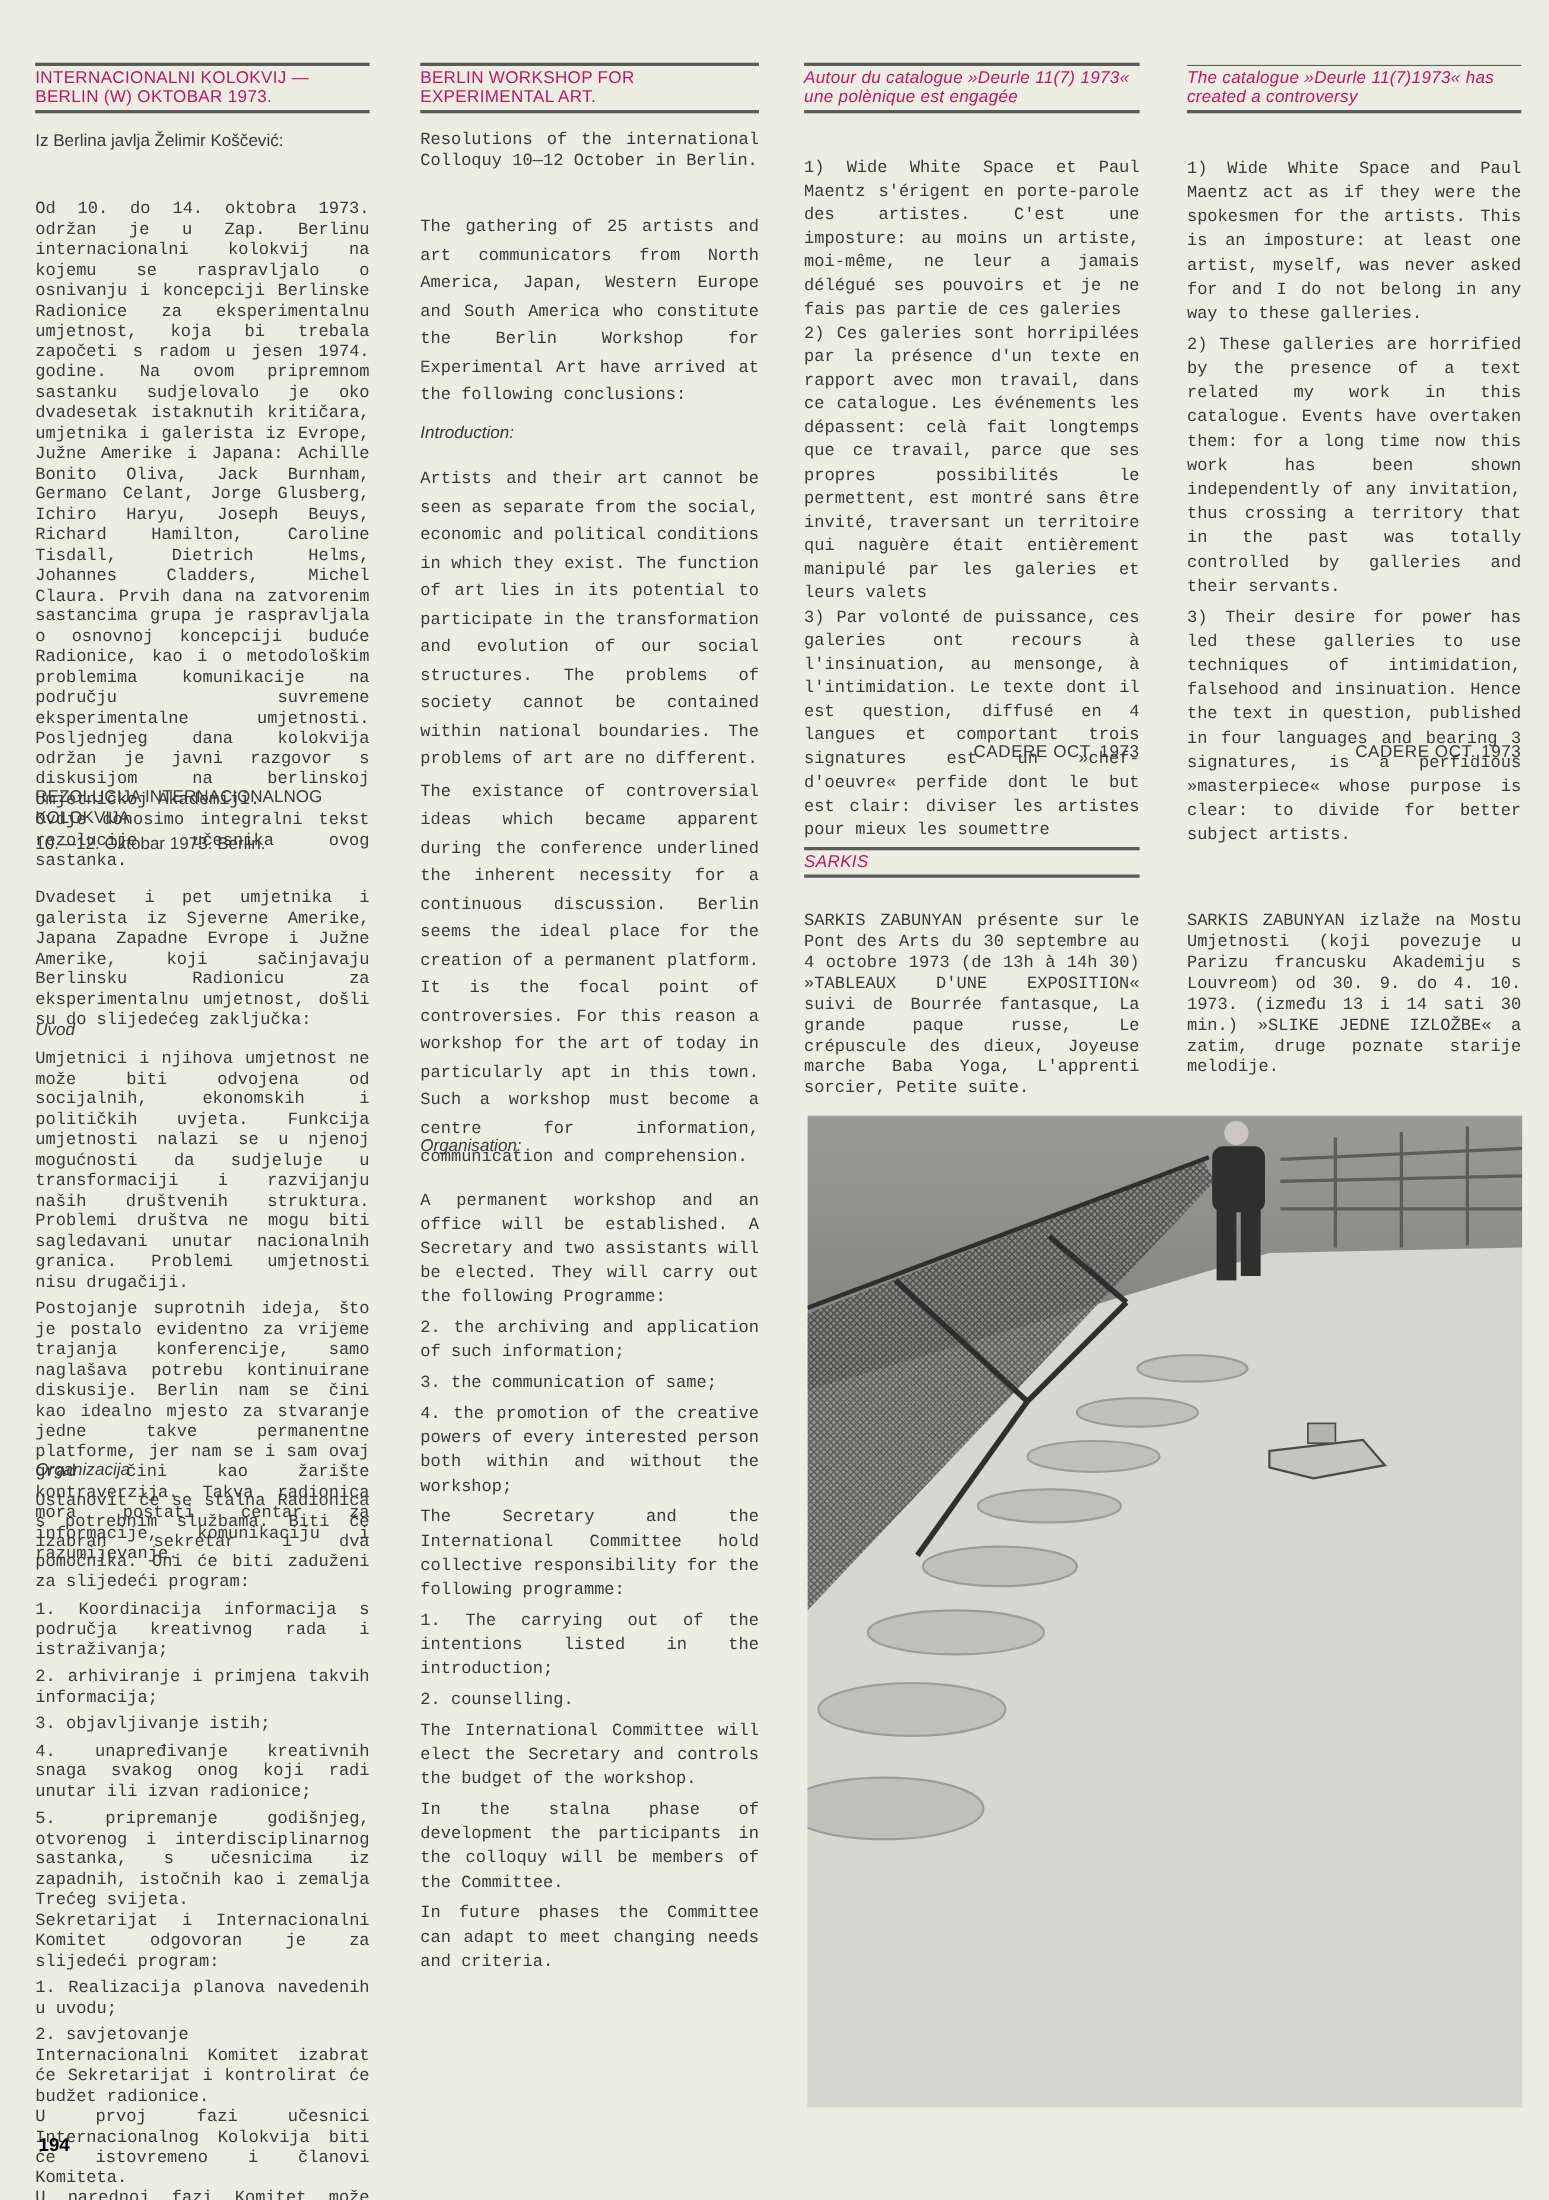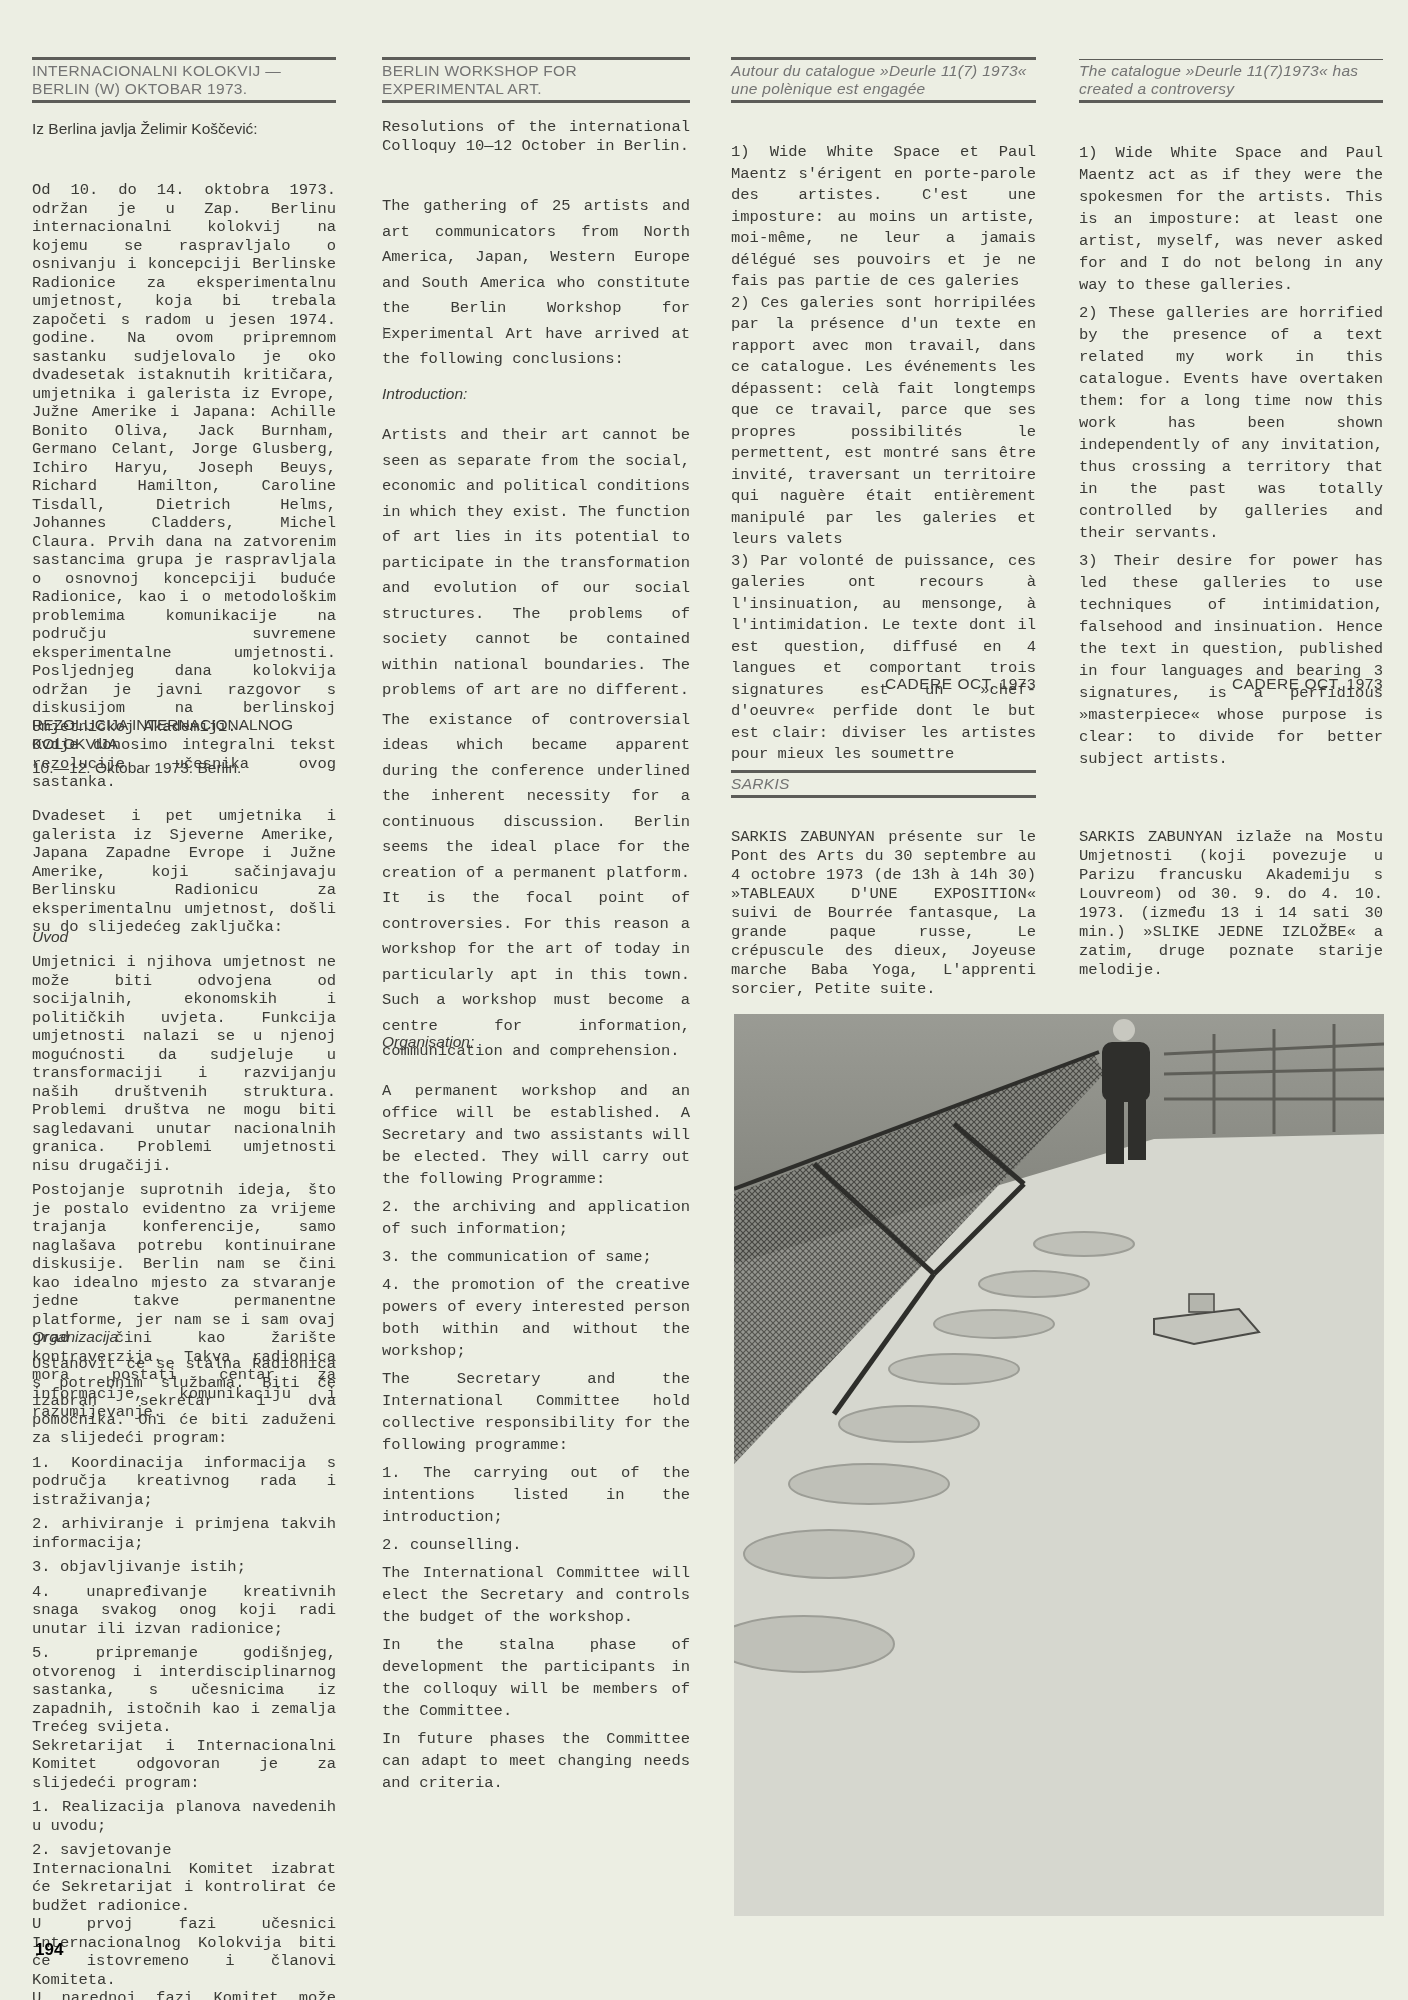--- a/index.html
+++ b/index.html
@@ -19,21 +19,21 @@
 
   .head-block {
     position: absolute;
     left: 0; right: 0;
     border-top: 3px solid #5c5c58;
     border-bottom: 3px solid #5c5c58;
     padding: 2px 0 2px 0;
     font-size: 15.5px;
     line-height: 18px;
     letter-spacing: 0.3px;
-    color: #737373;
+    color: #be185d;
   }
   .head-block.italic { font-style: italic; }
   .txt { position: absolute; left: 0; right: 0; font-size: 15.5px; line-height: 18.5px; text-align: justify; font-family: Liberation Mono, monospace; }
   .txt.wide { line-height: 25.5px; }
   .txt p { margin: 0 0 6px 0; }
   .txt.wide p { margin: 0 0 4px 0; }
   .txt p.tight { margin-bottom: 0; }
   .sub { position: absolute; left: 0; right: 0; font-size: 15.5px; line-height: 18.5px; }
   .ital { font-style: italic; }
   .sig { position: absolute; right: 0; font-size: 15.5px; letter-spacing: 0.5px; }

